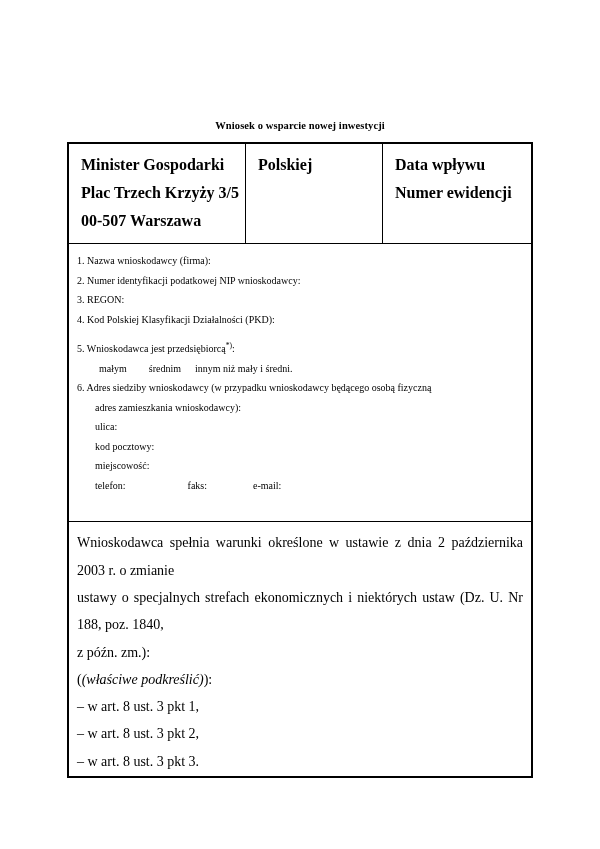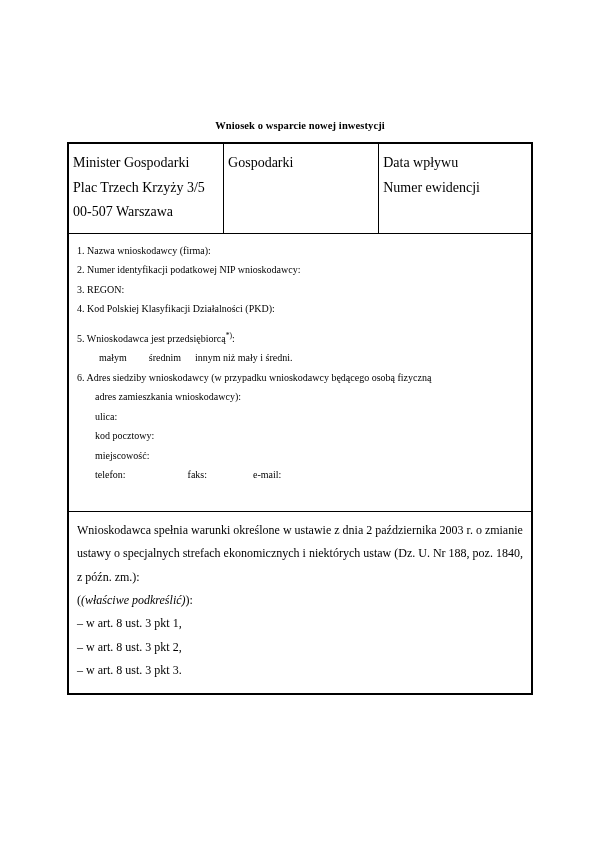--- a/index.html
+++ b/index.html
@@ -45,23 +45,23 @@
   .form-table table {
     border-collapse: collapse;
     width: 100%;
   }
   .form-table td {
     border: 1px solid #000;
     vertical-align: top;
     padding: 0;
   }
   .hdr-cell {
-    padding: 7px 6px 8px 4px;
-    font-size: 14px;
-    font-weight: normal;
+    padding: 7px 6px 8px 12px;
+    font-size: 16px;
+    font-weight: bold;
     line-height: 1.75;
   }
   .hdr-cell div {
     white-space: nowrap;
   }
   .section-head {
     padding: 5px 6px 5px 6px;
     font-size: 10px;
     font-weight: bold;
   }
@@ -85,22 +85,22 @@
     padding-left: 18px;
     text-indent: -18px;
     text-align: justify;
   }
   .hang-inner {
     padding-left: 18px;
   }
   .contact-row span.g1 { display: inline-block; width: 62px; }
   .contact-row span.g2 { display: inline-block; width: 46px; }
   .legal-cell {
-    padding: 7px 8px 10px 8px;
-    font-size: 12px;
+    padding: 7px 8px 1px 8px;
+    font-size: 14px;
     line-height: 1.95;
   }
   .legal-cell p { margin: 0; }
   .justify { text-align: justify; }
   .ital { font-style: italic; }
   .sup { font-size: 7.5px; vertical-align: super; }
   .tail-space { height: 16px; }
 </style>
 </head>
 <body>
@@ -115,21 +115,21 @@
           <tr>
         <td style="width:33.5%;">
           <div class="hdr-cell">
             <div>Minister Gospodarki</div>
             <div>Plac Trzech Krzyży 3/5</div>
             <div>00-507 Warszawa</div>
           </div>
         </td>
         <td style="width:33.5%;">
           <div class="hdr-cell">
-            <div>Gospodarki</div>
+            <div>Polskiej</div>
           </div>
         </td>
         <td style="width:33%;">
           <div class="hdr-cell">
             <div>Data wpływu</div>
             <div>Numer ewidencji</div>
           </div>
         </td>
       </tr>
 

